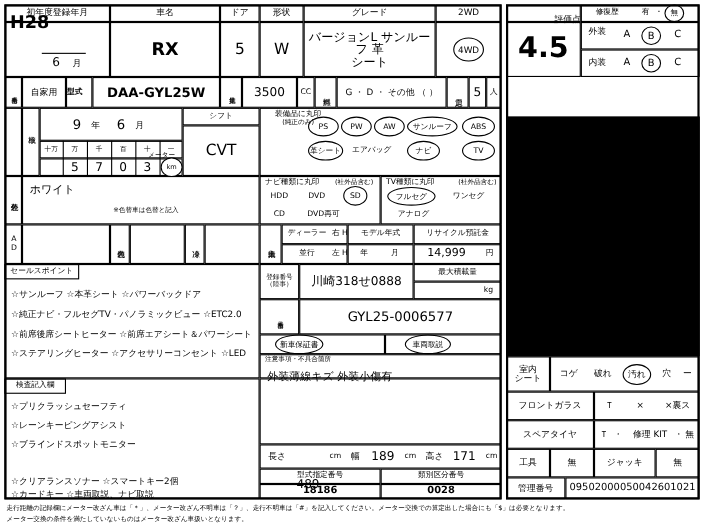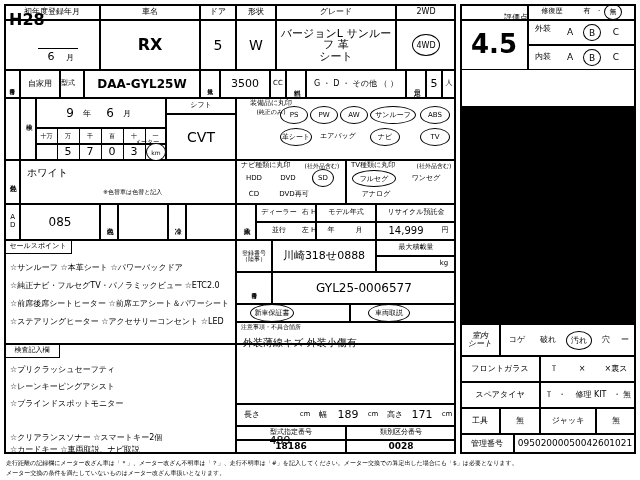--- a/index.html
+++ b/index.html
@@ -76,21 +76,21 @@
 シート</div>
 
   <div class="bx" style="left:396px;top:20px;width:60px;height:50px;"></div>
   <div class="circ f8" style="left:412px;top:34px;width:28px;height:22px;">4WD</div>
 
   <div class="bx" style="left:4px;top:70px;width:16px;height:28px;"></div>
   <div class="lbl f6 vert" style="left:4px;top:70px;width:16px;height:28px;">車台番号</div>
   <div class="bx" style="left:20px;top:70px;width:40px;height:28px;"></div>
   <div class="lbl f8" style="left:20px;top:70px;width:40px;height:28px;">自家用</div>
   <div class="bx" style="left:60px;top:70px;width:24px;height:28px;"></div>
-  <div class="lbl f7" style="left:60px;top:70px;width:16px;height:28px;">型式</div>
+  <div class="lbl f7" style="left:60px;top:70px;width:16px;height:28px;font-weight:bold;">型式</div>
   <div class="bx" style="left:84px;top:70px;width:116px;height:28px;"></div>
   <div class="lbl f12 bold" style="left:84px;top:70px;width:116px;height:28px;">DAA-GYL25W</div>
   <div class="bx" style="left:200px;top:70px;width:20px;height:28px;"></div>
   <div class="lbl f6 vert" style="left:200px;top:70px;width:20px;height:28px;">排気量</div>
   <div class="bx" style="left:220px;top:70px;width:50px;height:28px;"></div>
   <div class="lbl f11" style="left:220px;top:70px;width:50px;height:28px;">3500</div>
   <div class="bx" style="left:270px;top:70px;width:16px;height:28px;"></div>
   <div class="lbl f7" style="left:270px;top:70px;width:16px;height:28px;">CC</div>
   <div class="bx" style="left:286px;top:70px;width:20px;height:28px;"></div>
   <div class="lbl f7 vert" style="left:286px;top:70px;width:20px;height:28px;">燃料</div>
@@ -172,21 +172,20 @@
   <div class="bx" style="left:346px;top:160px;width:110px;height:44px;"></div>
   <div class="lbl f7 left" style="left:348px;top:161px;width:108px;height:10px;">TV種類に丸印</div>
   <div class="lbl f6" style="left:412px;top:161px;width:44px;height:10px;">(社外品含む)</div>
   <div class="ellip f7" style="left:352px;top:170px;width:44px;height:17px;">フルセグ</div>
   <div class="lbl f7" style="left:402px;top:170px;width:48px;height:17px;">ワンセグ</div>
   <div class="lbl f7" style="left:352px;top:188px;width:48px;height:14px;">アナログ</div>
 
   <div class="bx" style="left:4px;top:204px;width:16px;height:36px;"></div>
   <div class="lbl f7 vert" style="left:4px;top:208px;width:16px;height:26px;">AD</div>
   <div class="bx" style="left:20px;top:204px;width:80px;height:36px;"></div>
-  <div class="lbl f12" style="left:20px;top:204px;width:80px;height:36px;">085</div>
   <div class="bx" style="left:100px;top:204px;width:18px;height:36px;"></div>
   <div class="lbl f7 vert" style="left:100px;top:206px;width:18px;height:32px;">内装色</div>
   <div class="bx" style="left:118px;top:204px;width:50px;height:36px;"></div>
   <div class="lbl f10" style="left:118px;top:204px;width:50px;height:36px;"></div>
   <div class="bx" style="left:168px;top:204px;width:18px;height:36px;"></div>
   <div class="lbl f7 vert" style="left:168px;top:208px;width:18px;height:28px;">冷凍</div>
   <div class="bx" style="left:186px;top:204px;width:50px;height:36px;"></div>
 
   <div class="bx" style="left:236px;top:204px;width:20px;height:36px;"></div>
   <div class="lbl f7 vert" style="left:236px;top:206px;width:20px;height:32px;">輸入車</div>
@@ -291,21 +290,21 @@
 
   <div class="bx" style="left:528px;top:45px;width:108px;height:25px;"></div>
   <div class="lbl f8" style="left:528px;top:45px;width:30px;height:25px;">内装</div>
   <div class="lbl f9" style="left:560px;top:45px;width:20px;height:25px;">A</div>
   <div class="circ f9" style="left:583px;top:49px;width:18px;height:17px;">B</div>
   <div class="lbl f9" style="left:606px;top:45px;width:20px;height:25px;">C</div>
 
   <div class="bx black" style="left:460px;top:106px;width:176px;height:218px;"></div>
 
   <div class="bx" style="left:460px;top:324px;width:40px;height:32px;"></div>
-  <div class="lbl f8" style="left:460px;top:324px;width:40px;height:32px;white-space:pre-line;font-style:italic;">室内
+  <div class="lbl f8" style="left:460px;top:324px;width:40px;height:32px;white-space:pre-line;">室内
 シート</div>
   <div class="bx" style="left:500px;top:324px;width:136px;height:32px;"></div>
   <div class="lbl f8" style="left:502px;top:324px;width:30px;height:32px;">コゲ</div>
   <div class="lbl f8" style="left:533px;top:324px;width:30px;height:32px;">破れ</div>
   <div class="circ f8" style="left:566px;top:331px;width:26px;height:19px;">汚れ</div>
   <div class="lbl f8" style="left:596px;top:324px;width:20px;height:32px;">穴</div>
   <div class="lbl f8" style="left:616px;top:324px;width:18px;height:32px;">ー</div>
 
   <div class="bx" style="left:460px;top:356px;width:80px;height:26px;"></div>
   <div class="lbl f8" style="left:460px;top:356px;width:80px;height:26px;">フロントガラス</div>

